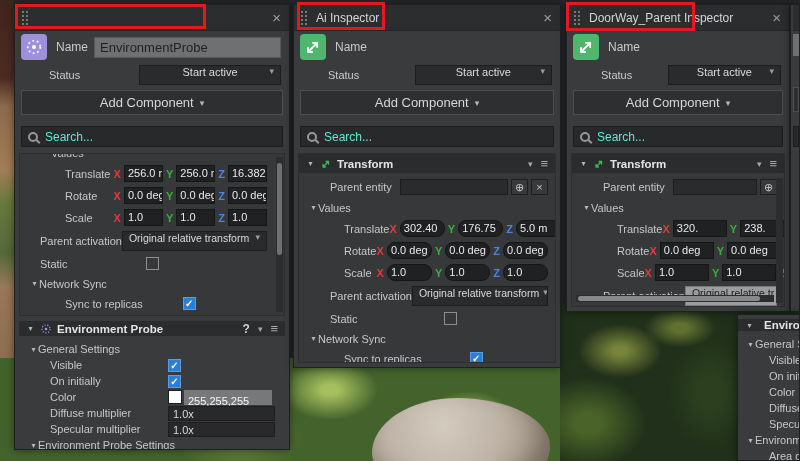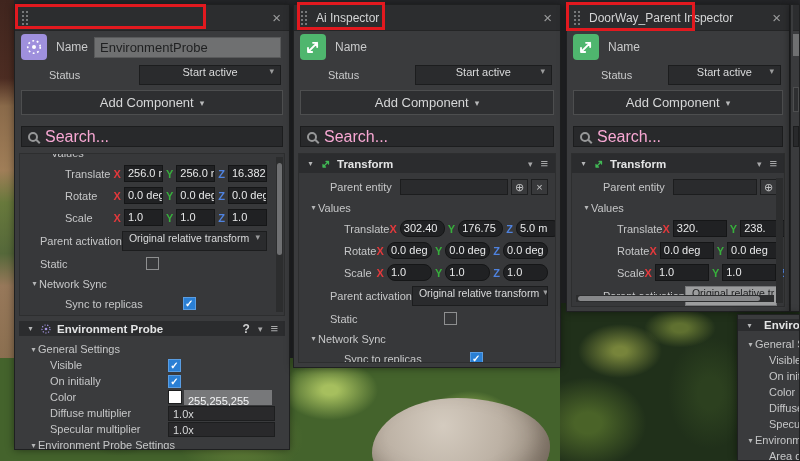--- a/index.html
+++ b/index.html
@@ -59,21 +59,21 @@
   .dd .caret { margin-left:auto; padding-left:4px; color:#9b9c9d; font-size:9px; }
   .status-dd { margin-left:auto; width:55%; position:relative; justify-content:center; }
   .status-dd .caret { position:absolute; right:6px; margin:0; }
 
   .add-btn { margin:1px 6px 2px; height:25px; flex:0 0 25px; background:#2e2f31; border:1px solid #4d4e4f;
     color:#d6d7d8; font-size:13px; display:flex; align-items:center; justify-content:center; gap:6px; }
   .add-btn .caret { font-size:9px; color:#b8b9ba; }
 
   .search { margin:9px 6px 3px; height:21px; flex:0 0 21px; background:#28292b; border:1px solid #1c1d1e;
     display:flex; align-items:center; padding:0 6px; gap:7px; }
-  .search .ph { color:#f9a8d4; font-size:16px; }
+  .search .ph { color:#5eead4; font-size:12px; }
   .mag { width:10px; height:10px; border:2px solid #969798; border-radius:50%; position:relative; flex:0 0 10px; }
   .mag::after { content:""; position:absolute; width:2px; height:5px; background:#969798;
     right:-3px; bottom:-4px; transform:rotate(-45deg); }
 
   .comp-area { margin:3px 4px 4px; border:1px solid #2d2e2f; background:#37383a;
     flex:1; position:relative; overflow:hidden; }
 
   .sect-hd { height:19px; background:#2b2c2e; display:flex; align-items:center; padding:0 7px; gap:5px; }
   .sect-hd b { font-size:11.5px; color:#e3e4e5; }
   .tw { font-size:8px; color:#b5b6b7; width:9px; text-align:center; flex:0 0 9px; }

